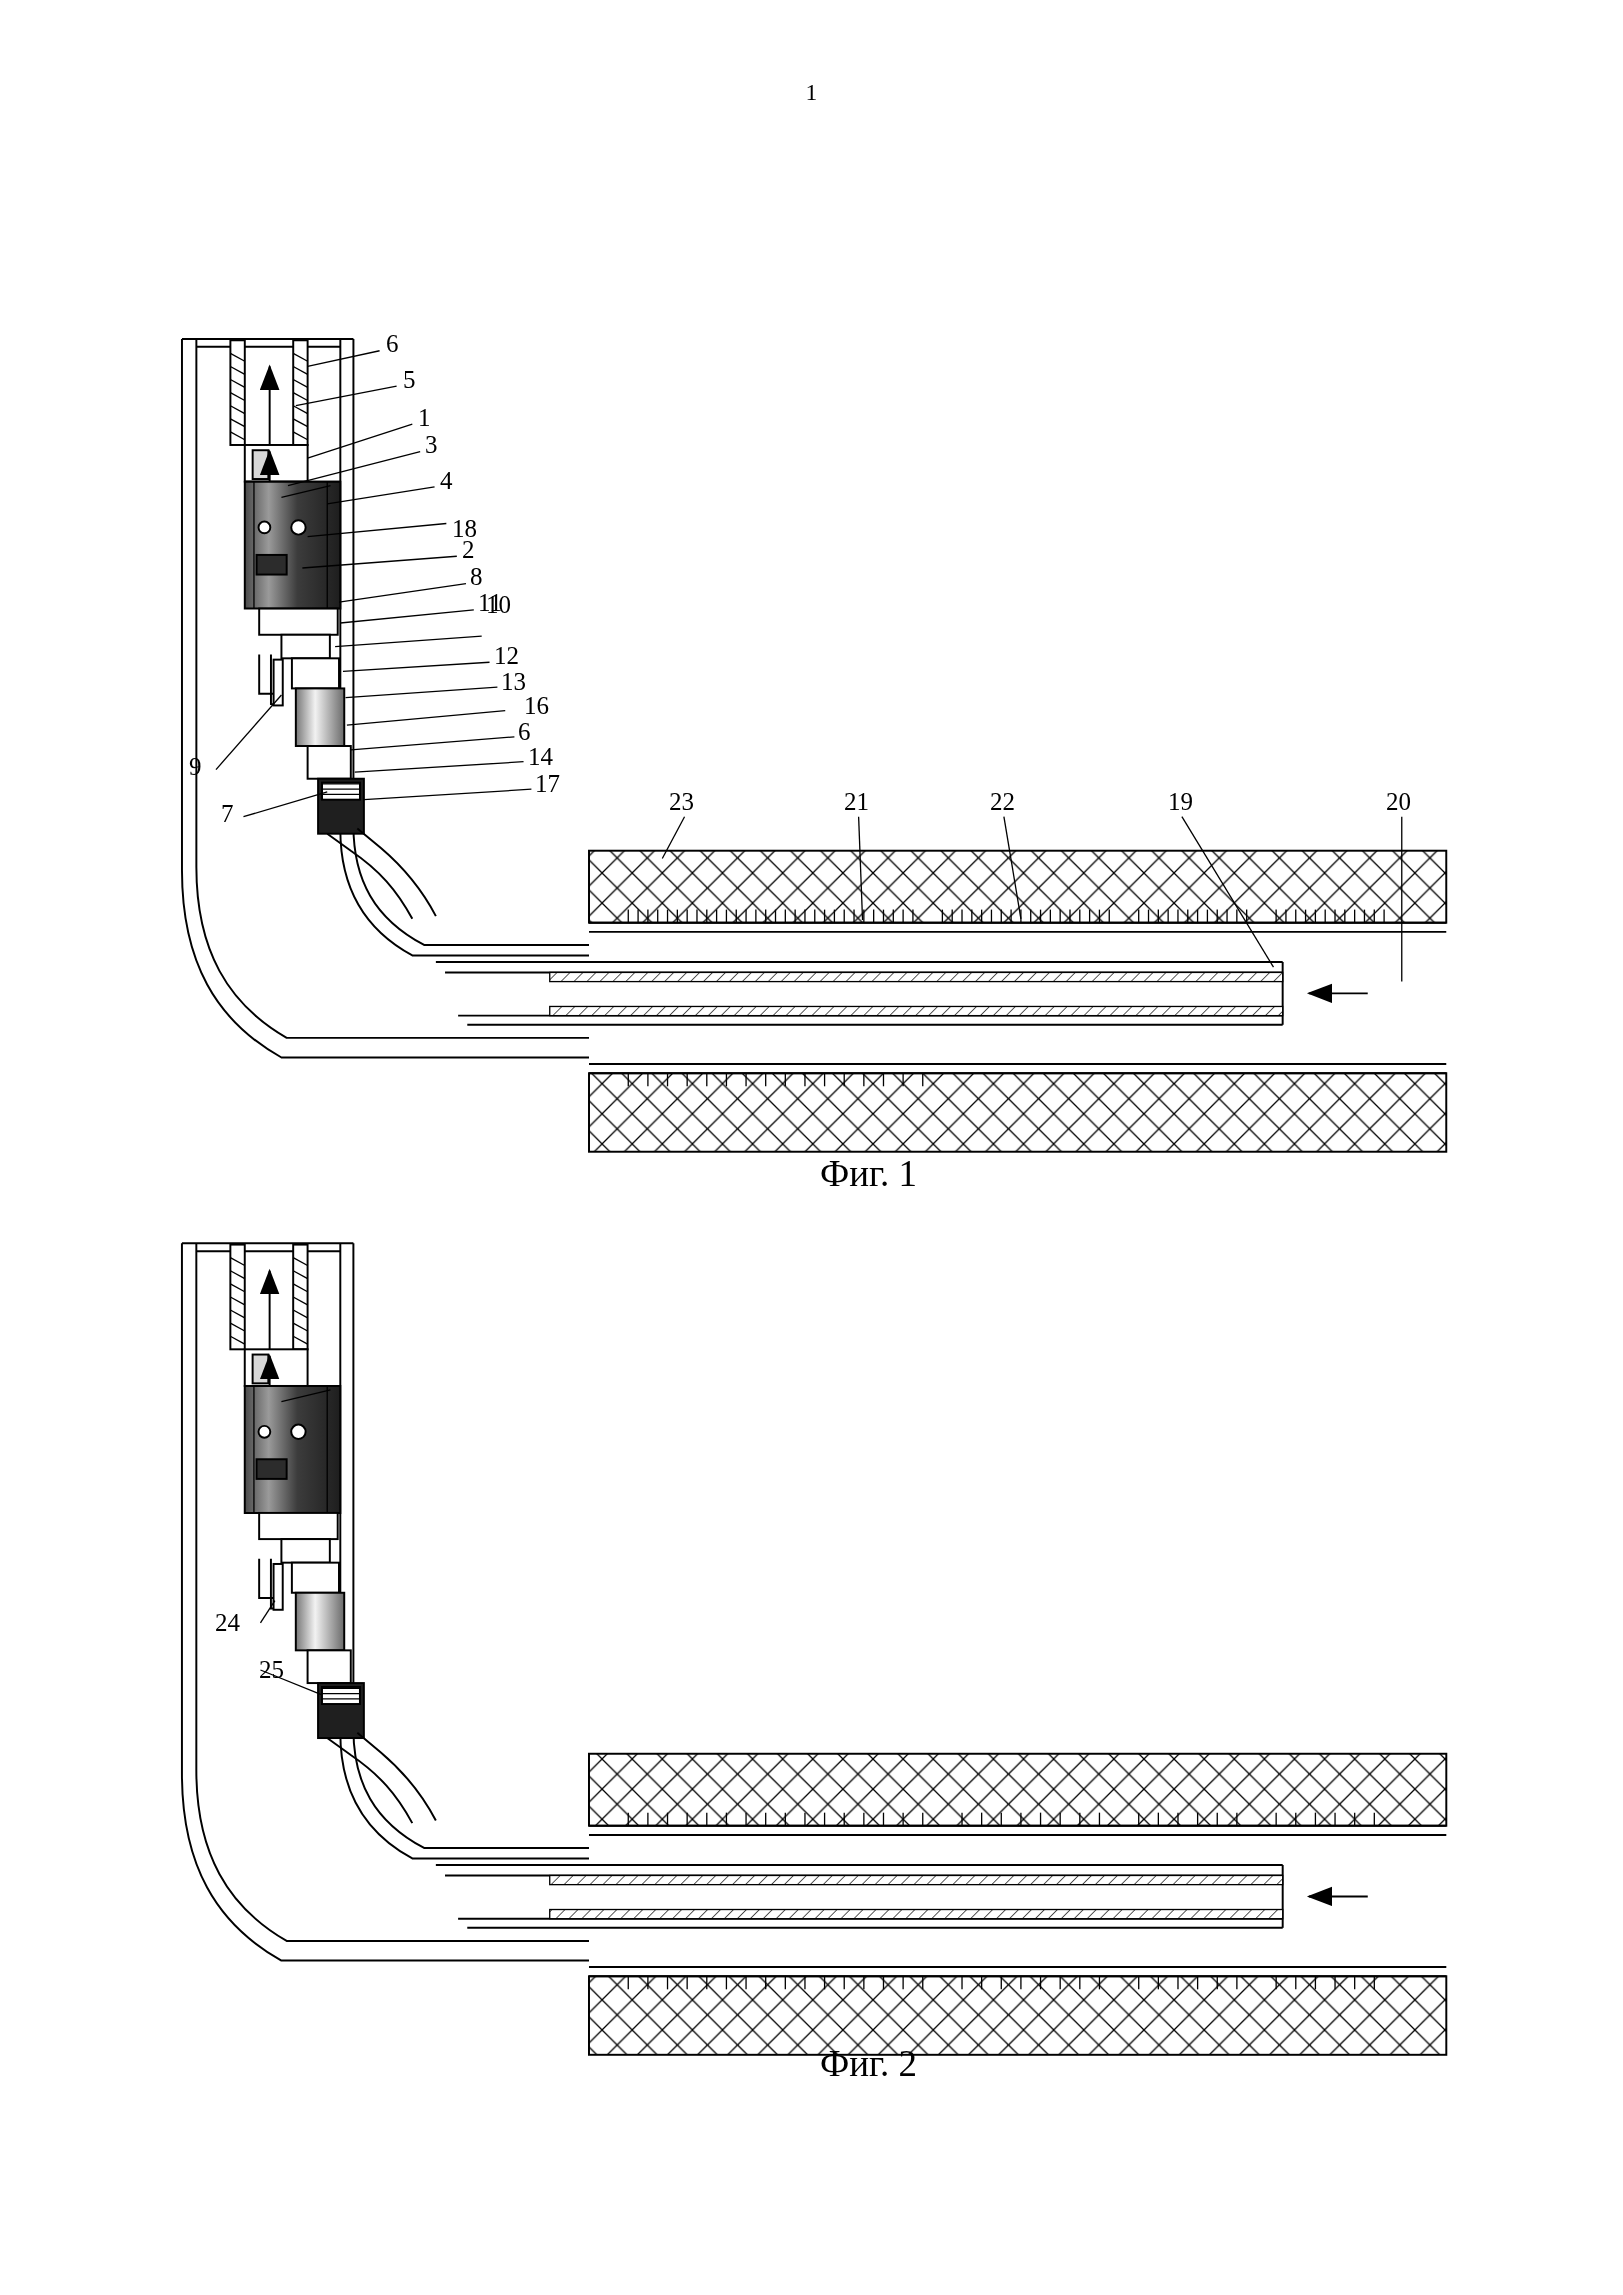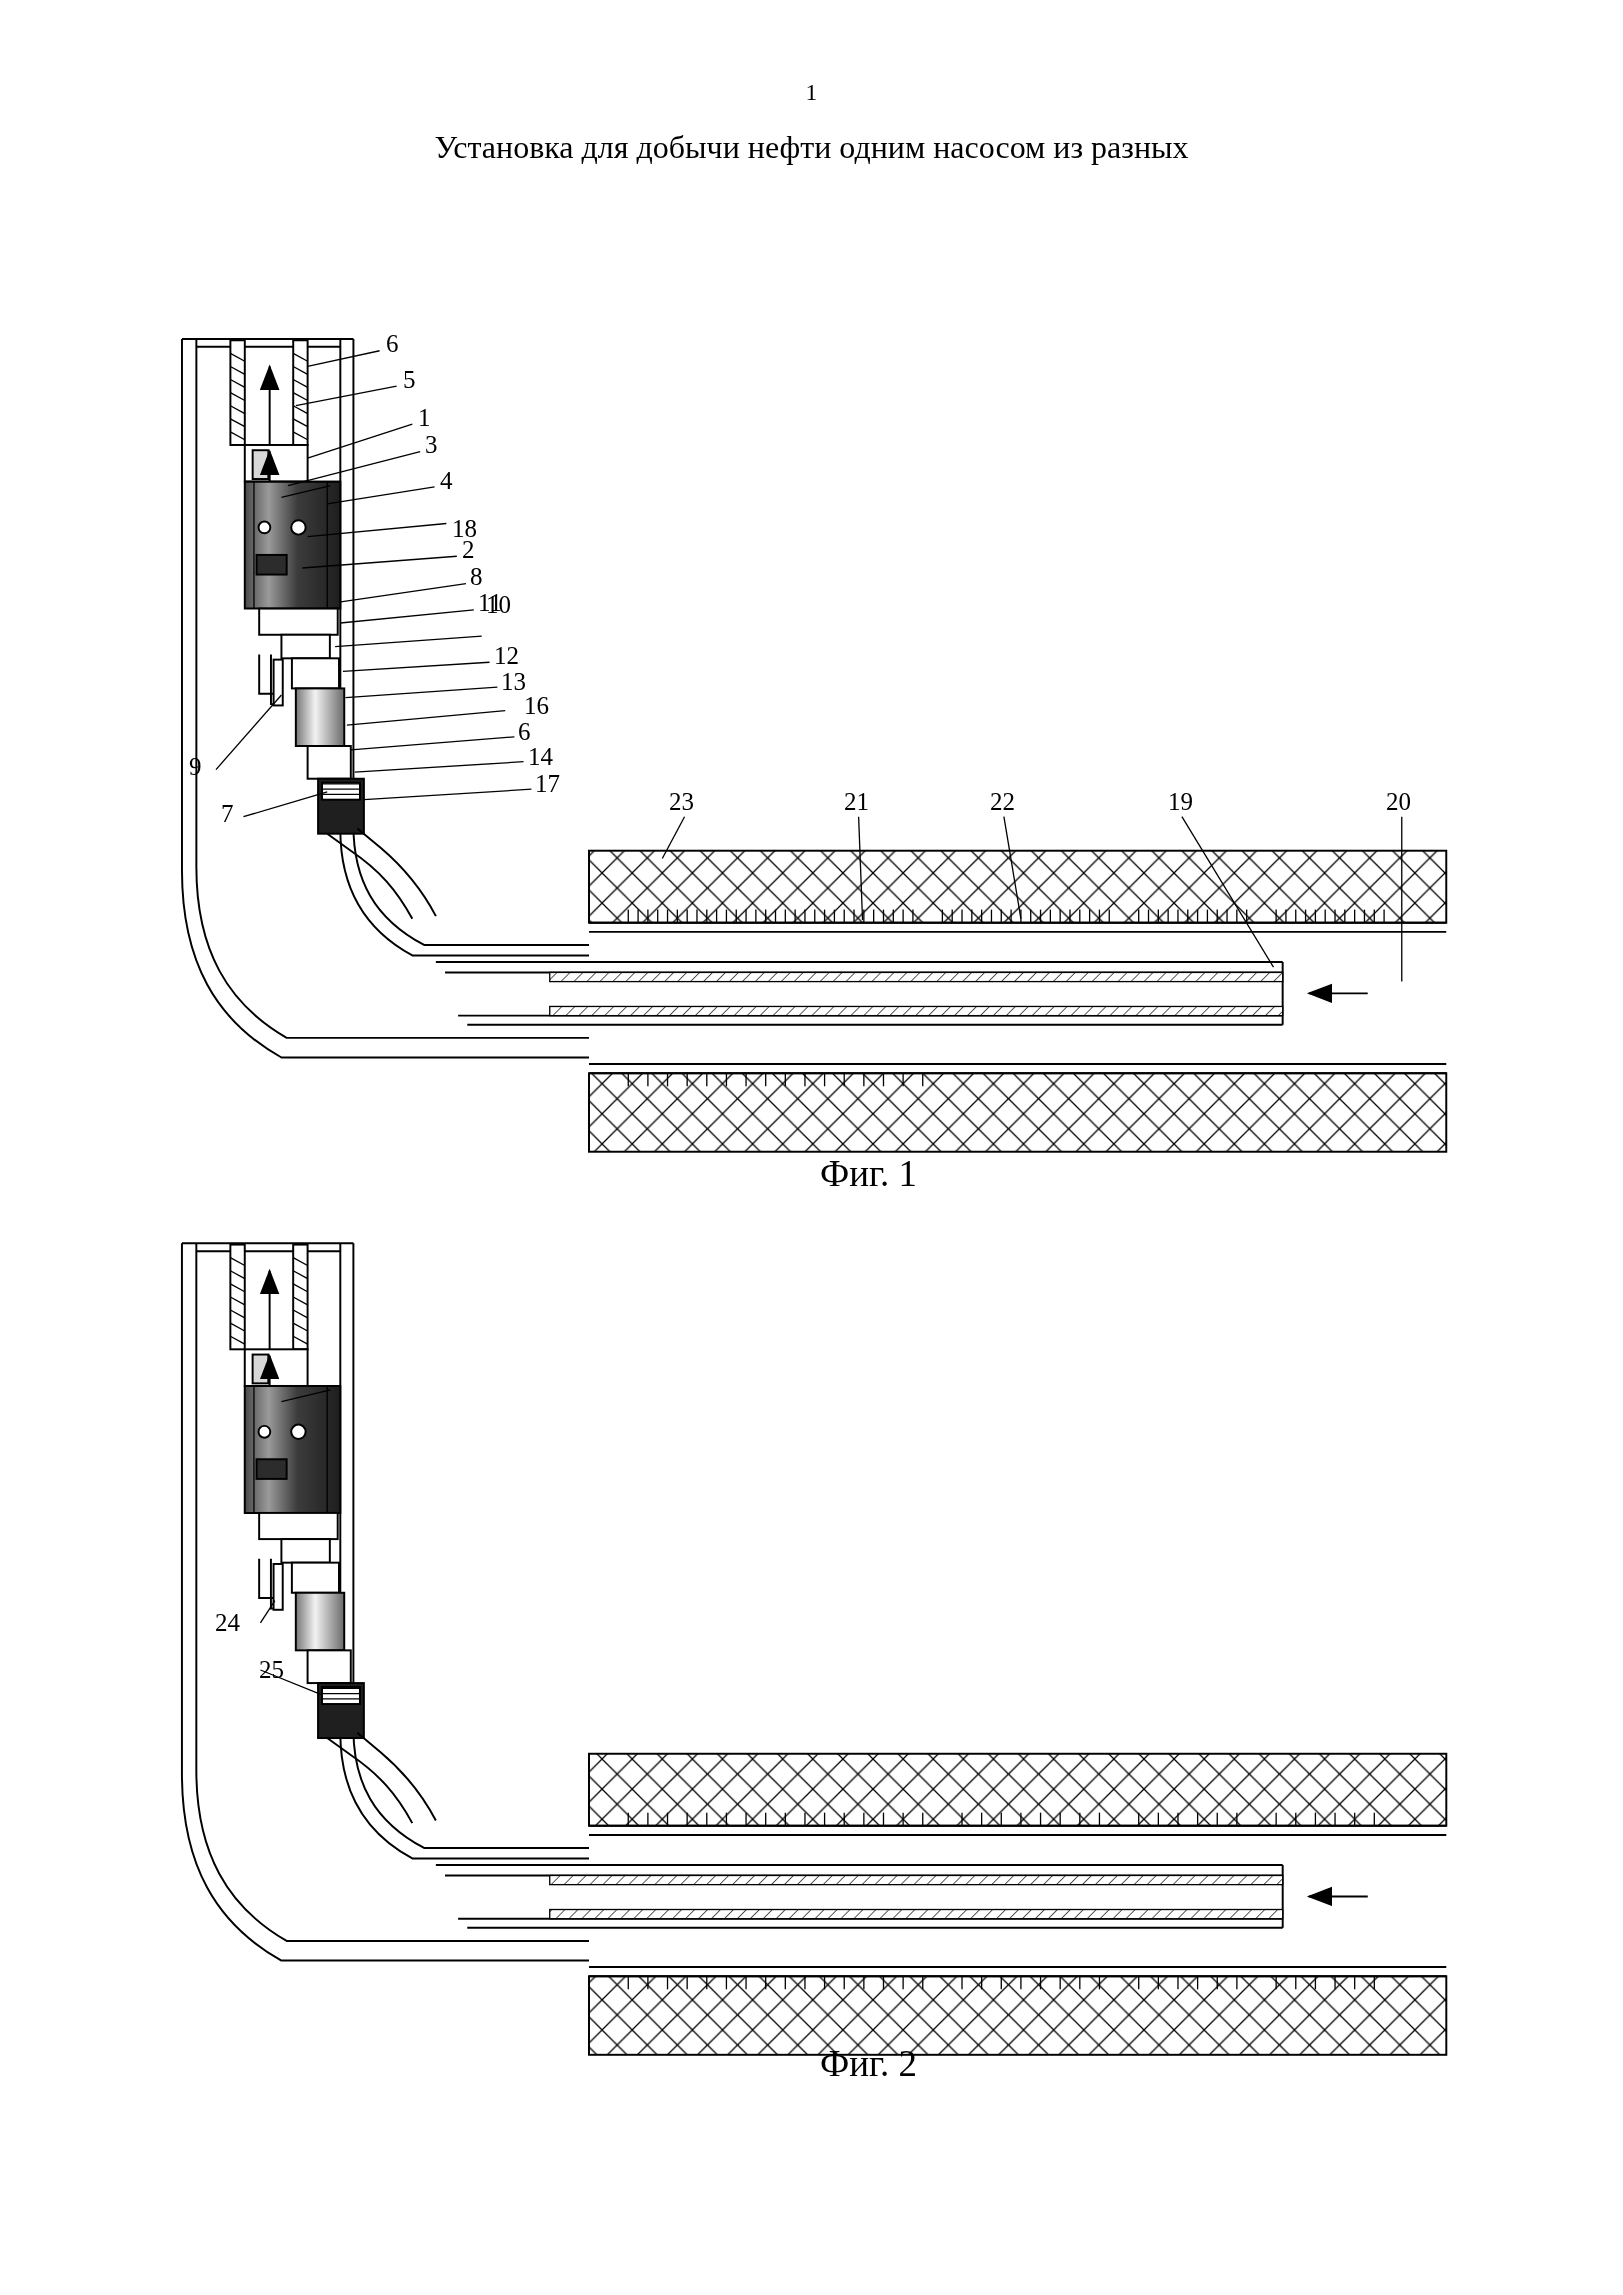--- a/index.html
+++ b/index.html
@@ -72,21 +72,20 @@
   svg { display:block; }
 </style>
 </head>
 <body>
 
 <div class="page">
 
   <div class="page-number">1</div>
 
   <div class="doc-title">
-    <span class="line">Установка для добычи нефти одним насосом из разных</span>
   </div>
 
   <div class="figure">
     <svg width="1623" height="1191" viewBox="0 0 2480 1820">
       <defs>
         <pattern id="hatchRock" width="46" height="46" patternUnits="userSpaceOnUse">
           <rect width="46" height="46" fill="#ffffff"></rect>
           <path d="M0,46 L46,0 M-12,12 L12,-12 M34,58 L58,34" stroke="#000" stroke-width="2"></path>
           <path d="M0,0 L46,46 M-12,34 L12,58 M34,-12 L58,12" stroke="#000" stroke-width="2"></path>
         </pattern>

